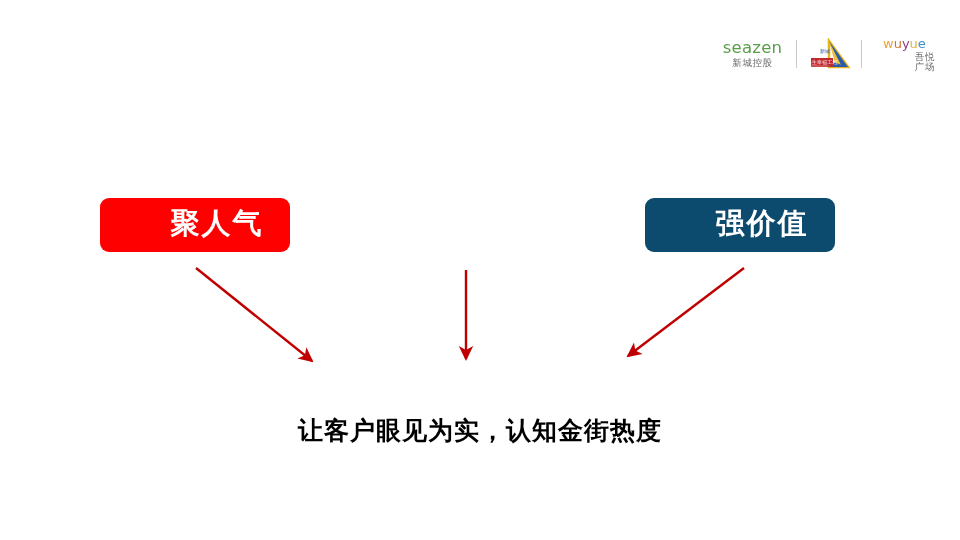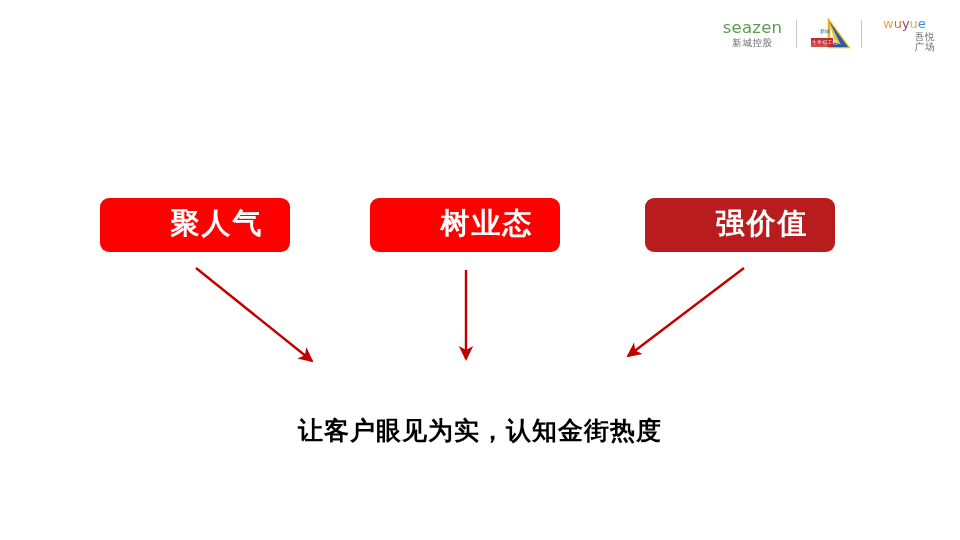--- a/index.html
+++ b/index.html
@@ -16,21 +16,21 @@
   .slide {
     position: relative;
     width: 960px;
     height: 540px;
     background: #ffffff;
   }
 
   
   .logo-bar {
     position: absolute;
-    top: 15px;
+    top: 35px;
     left: 718px;
     width: 220px;
     height: 38px;
     display: flex;
     align-items: center;
     justify-content: flex-end;
   }
   .logo-block {
     display: flex;
     flex-direction: column;
@@ -181,24 +181,21 @@
       </div>
       <div class="cn">吾悦广场</div>
     </div>
 
   </div>
 
 
   <div class="pill" id="pill-0" style="background: rgb(255, 0, 0); color: rgb(255, 255, 255);">
     <span>聚人气</span>
   </div>
-  <div class="pill" id="pill-1" style="background: rgb(255, 0, 0); color: rgb(255, 255, 255);">
-    <span>树业态</span>
-  </div>
-  <div class="pill" id="pill-2" style="background: #b91c1c; color: rgb(255, 255, 255);">
+  <div class="pill" id="pill-2" style="background: #0c4a6e; color: rgb(255, 255, 255);">
     <span>强价值</span>
   </div>
 
   <svg class="arrows" viewBox="0 0 960 540">
     <defs>
       <marker id="ahead" markerWidth="7" markerHeight="7" refX="5.4" refY="3.5" orient="auto" markerUnits="strokeWidth">
         <path d="M0,0.5 L6.2,3.5 L0,6.5 L1.6,3.5 Z" fill="#C00000"></path>
       </marker>
     </defs>
     <line id="arw-0" stroke="#C00000" stroke-width="2.4" marker-end="url(#ahead)" x1="196" y1="268" x2="312" y2="361"></line>

